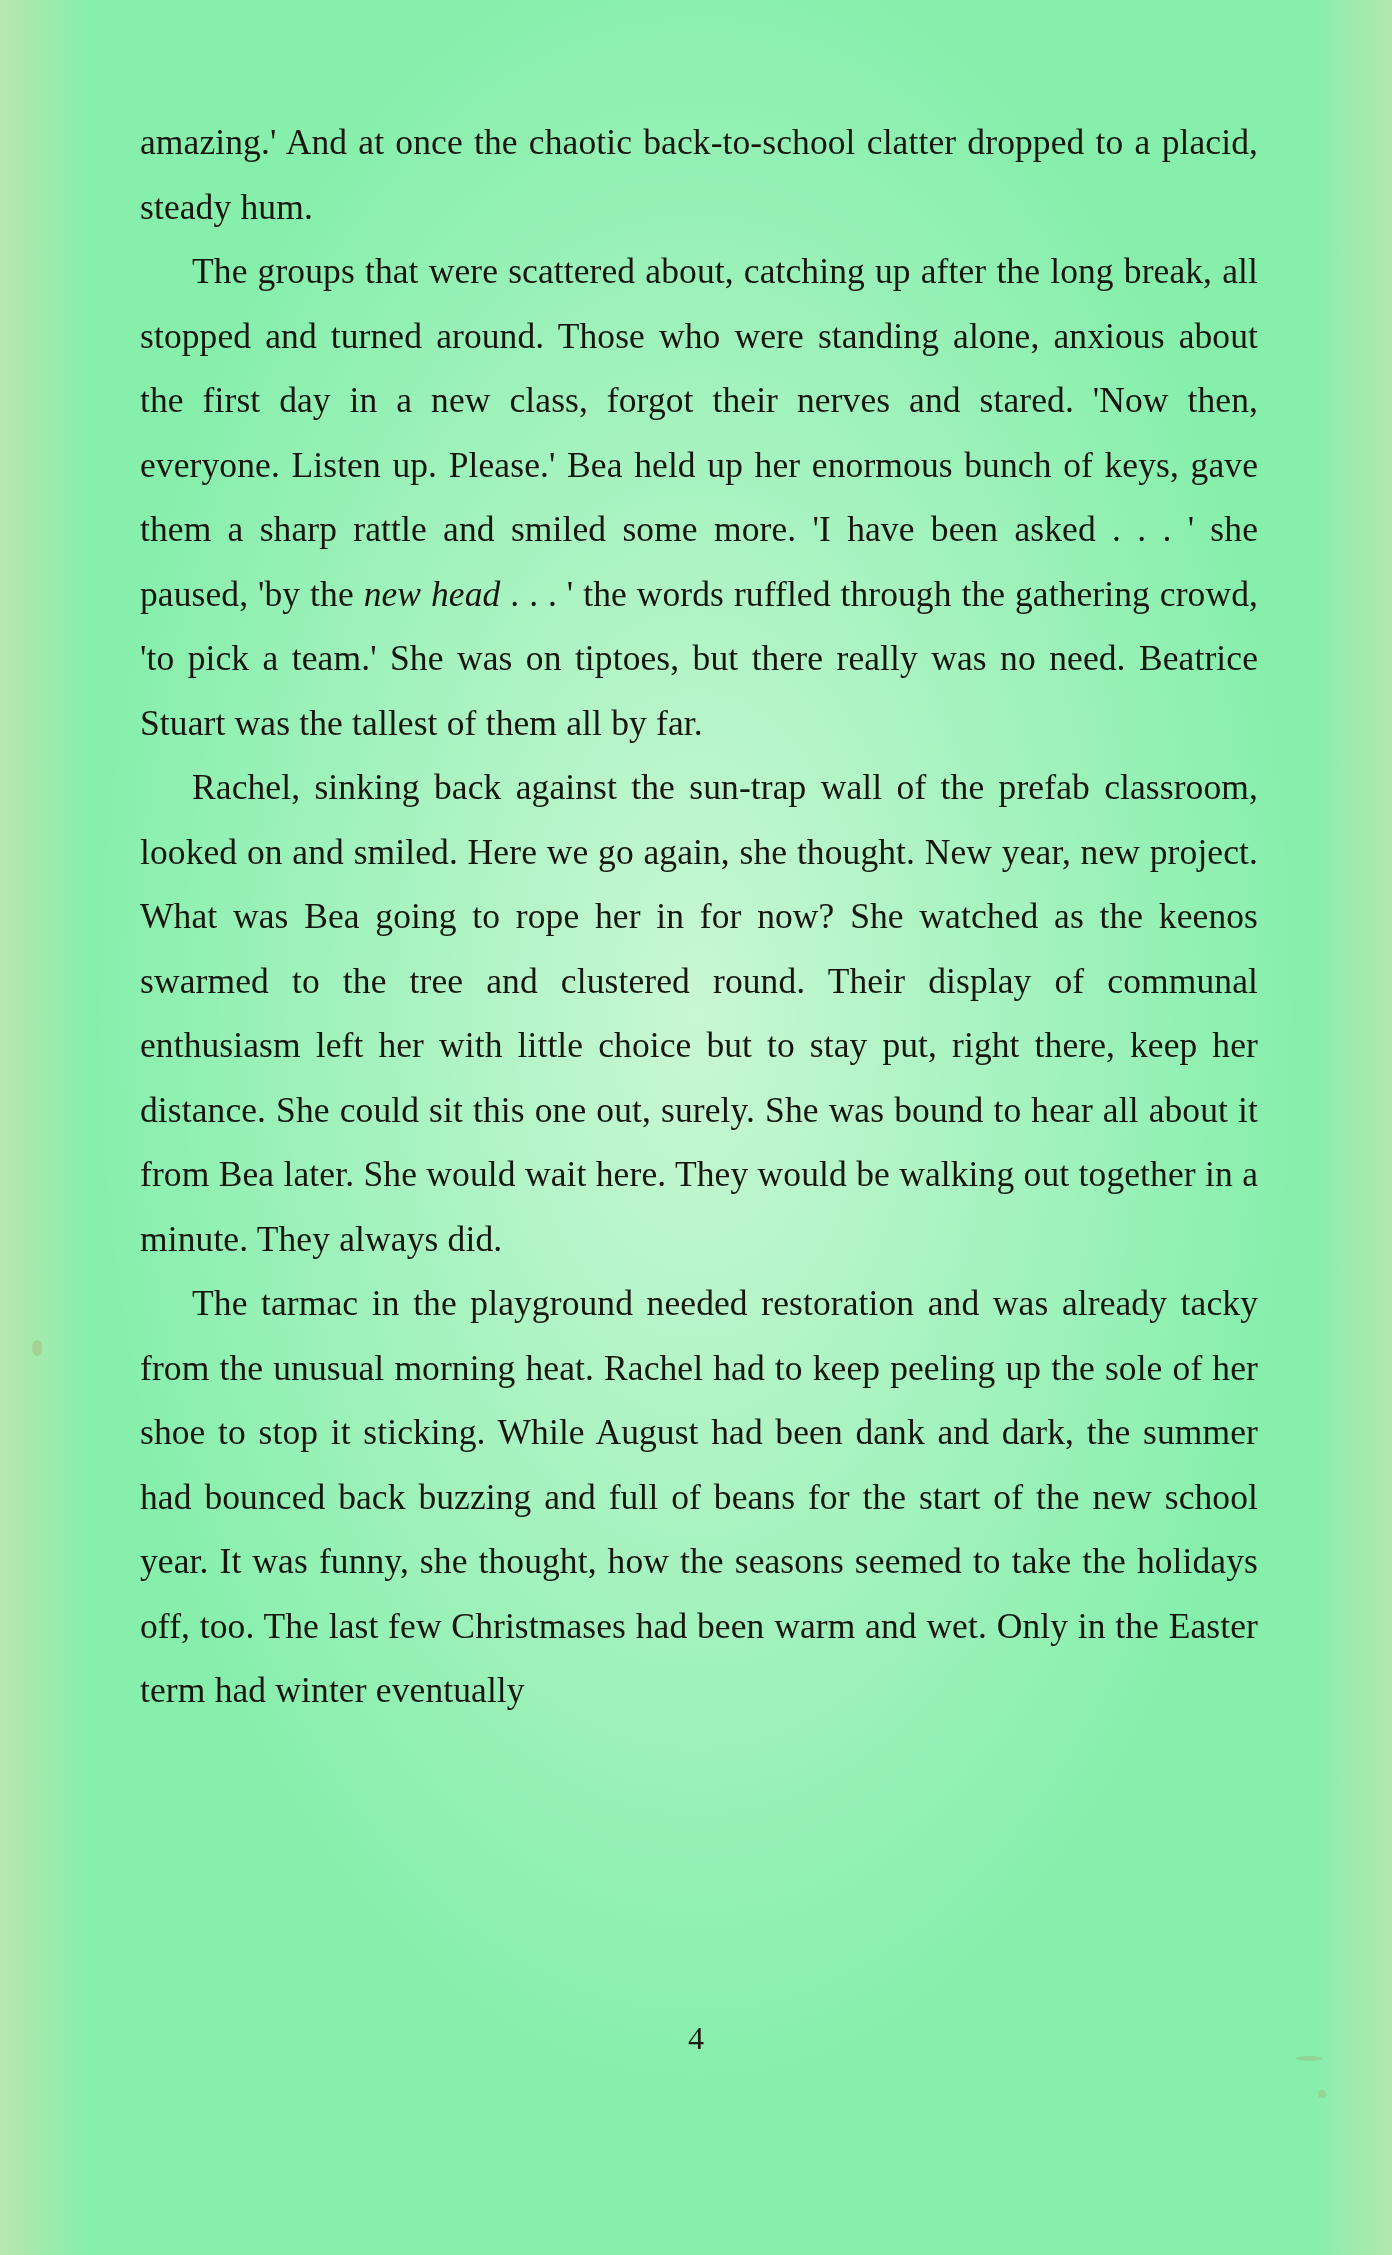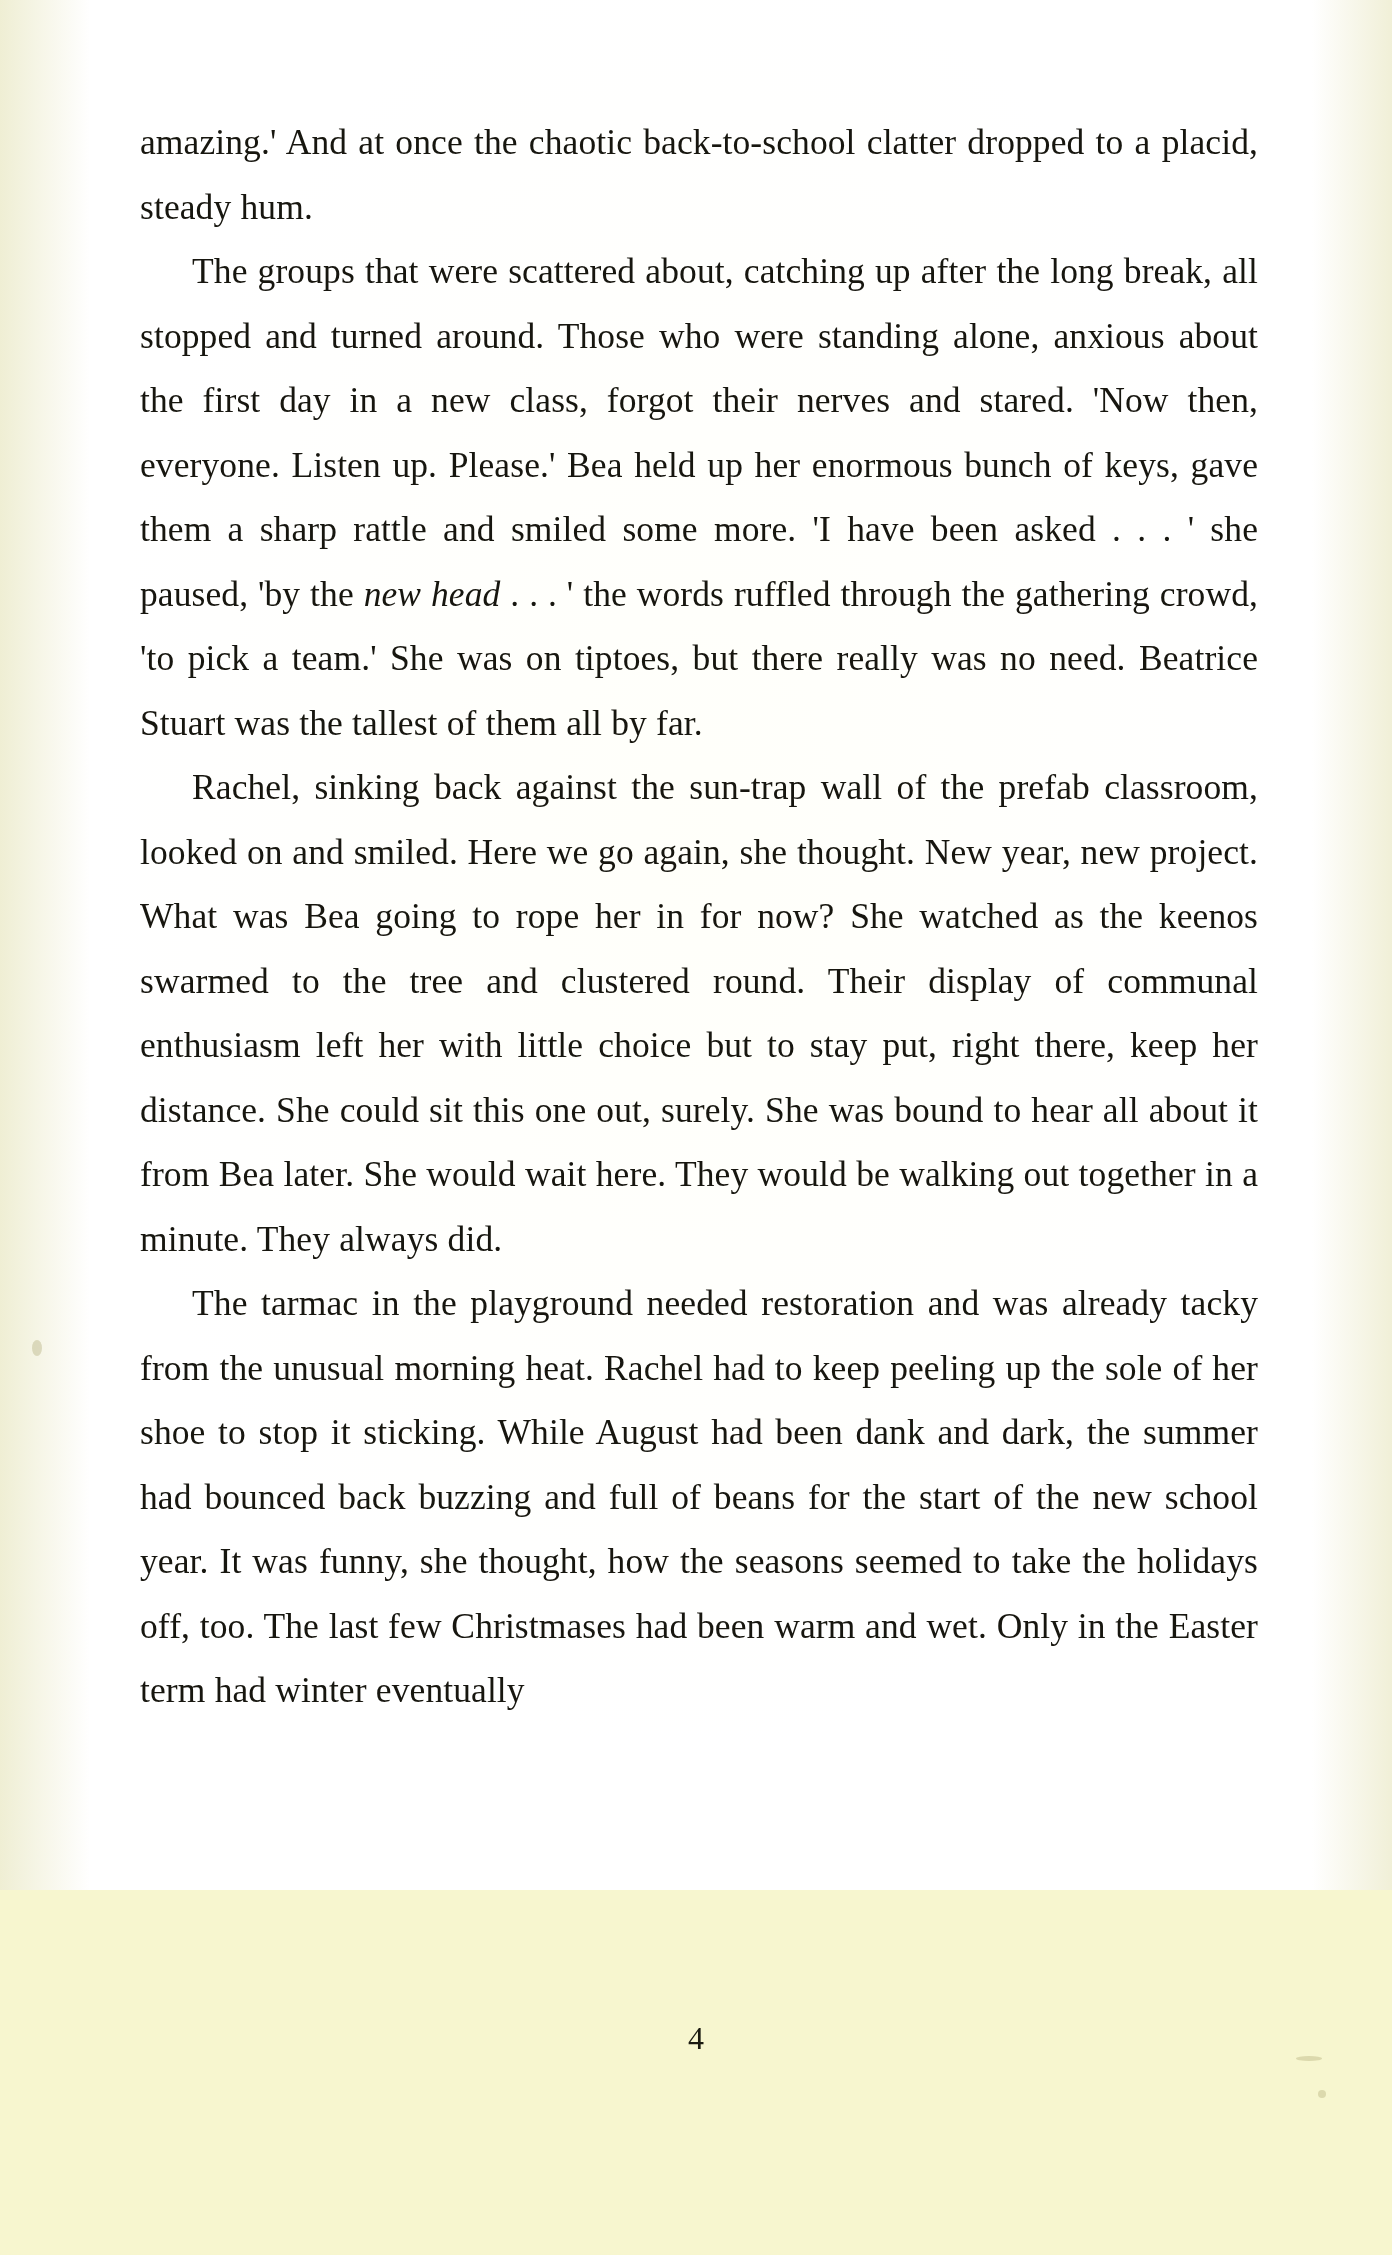--- a/index.html
+++ b/index.html
@@ -13,22 +13,22 @@
     font-family: "Liberation Serif", serif;
     color: #17160f;
     position: relative;
     overflow: hidden;
   }
   .page {
     position: absolute;
     left: 0;
     top: 0;
     width: 1392px;
-    height: 1890px;
-    background: #ffffff;
+    height: 2255px;
+    background: #86efac;
   }
   
   .page::before {
     content: "";
     position: absolute;
     left: 0; top: 0; right: 0; bottom: 0;
     background:
       radial-gradient(ellipse at 50% 45%, rgba(255,255,245,0.55) 0%, rgba(255,255,245,0.0) 62%),
       linear-gradient(90deg, rgba(226,224,176,0.55) 0px, rgba(226,224,176,0.0) 90px),
       linear-gradient(270deg, rgba(226,224,176,0.5) 0px, rgba(226,224,176,0.0) 80px);

